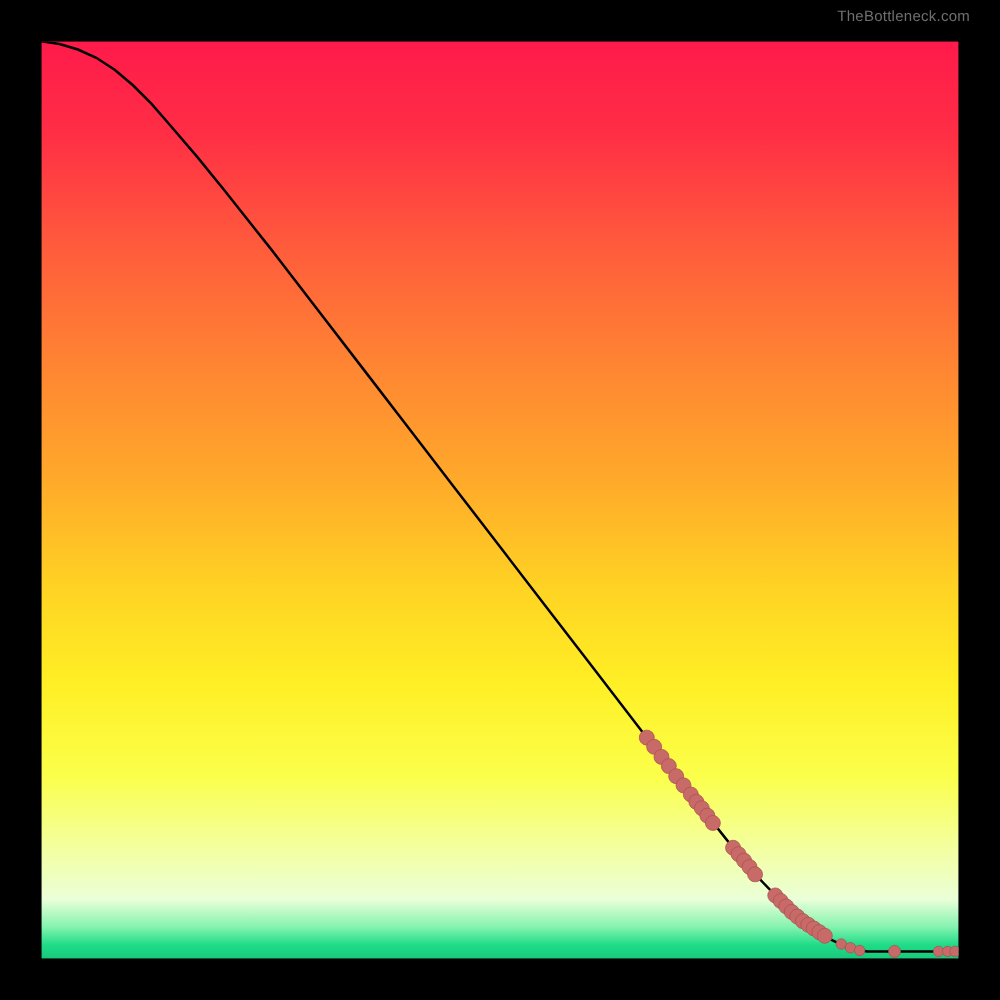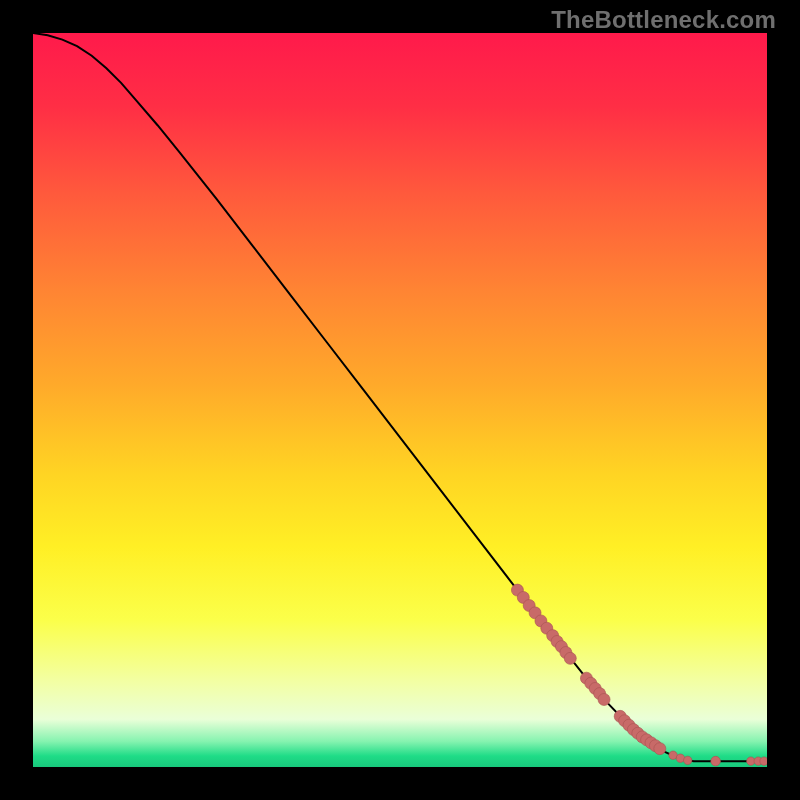--- a/index.html
+++ b/index.html
@@ -25,22 +25,22 @@
     top: 33px;
     width: 734px;
     height: 734px;
     overflow: hidden;
   }
   .attribution {
     position: absolute;
     top: 6px;
     right: 24px;
     color: #6f6f6f;
-    font-size: 24px;
-    font-weight: 700;
+    font-size: 12px;
+    font-weight: 400;
     letter-spacing: 0.2px;
   }
   svg { display: block; }
 </style>
 </head>
 <body>
 
 <div class="frame">
 
   <div class="attribution">TheBottleneck.com</div>

